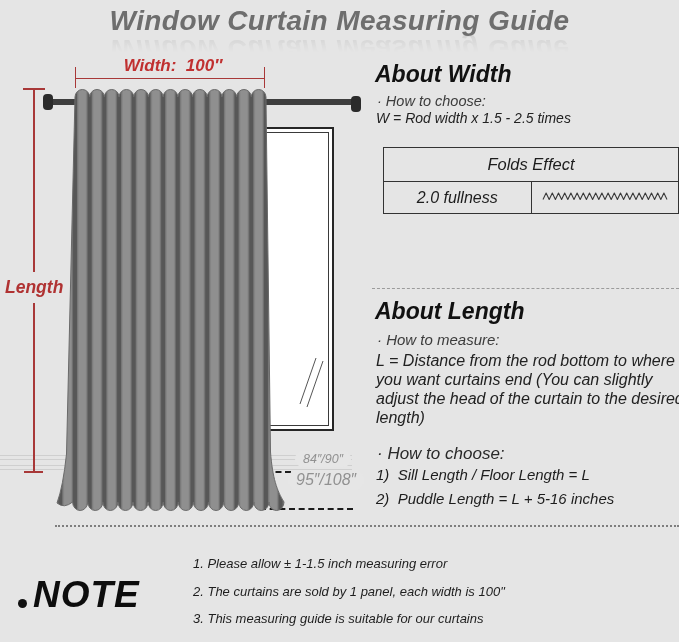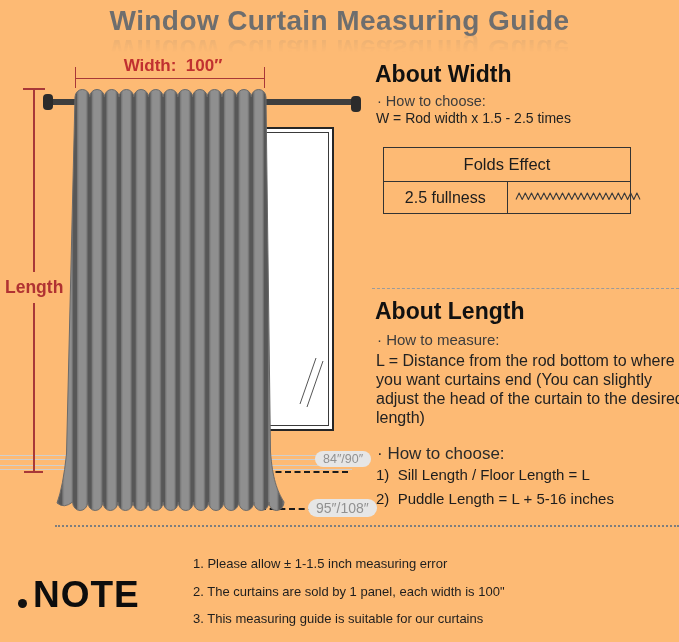--- a/index.html
+++ b/index.html
@@ -1,18 +1,18 @@
 <!DOCTYPE html>
 <html><head>
 <meta charset="utf-8">
 <style>
   * { margin:0; padding:0; box-sizing:border-box; }
   html,body { background:#fff; }
   body { font-family:"Liberation Sans", sans-serif; }
-  .page { position:relative; width:679px; height:642px; background:#fdba74; overflow:hidden; }
+  .page { position:relative; width:679px; height:642px; background:#e5e5e5; overflow:hidden;font-style:italic; }
   .abs { position:absolute; }
 
   
   .page-title { left:0; right:0; top:5px; text-align:center; font-size:28px; font-weight:600;
                 color:#6e6e6e; letter-spacing:.4px; }
   .title-reflect { left:0; right:0; top:33px; text-align:center; font-size:28px; font-weight:600;
                    color:#6e6e6e; letter-spacing:.4px; transform:scaleY(-1); opacity:.22;
                    -webkit-mask-image:linear-gradient(to top, rgba(0,0,0,.8), transparent 60%);
                    mask-image:linear-gradient(to top, rgba(0,0,0,.8), transparent 60%); }
 
@@ -30,26 +30,26 @@
   .width-tick { top:67px; width:1.5px; height:21px; }
   .width-label { left:98px; top:56px; width:150px; text-align:center; font-size:17px; font-weight:600;
                  color:#c03030; white-space:pre; }
   .length-seg { left:33px; width:1.5px; }
   .length-cap { height:1.5px; }
   .length-label { left:5px; top:277px; font-size:17.5px; font-weight:600; color:#b03232;text-align:center; }
 
   .dash-black { height:0; border-top:2.5px dashed #1c1c1c; }
   .dot-floor  { left:55px; top:525px; width:624px; height:0; border-top:2px dotted #7e7e7e; }
   .pill { background:#e6e6e6; color:#919191; border-radius:9px; padding:1px 8px; font-size:12.5px;
-          white-space:pre;margin-left:20px; }
+          white-space:pre; }
 
   
   .sec-h { font-size:23px; font-weight:600; color:#111; }
   .sub   { color:#3c3c3c; }
-  .folds-table { left:383px; top:147px; width:248px; border-collapse:collapse; table-layout:fixed;
+  .folds-table { left:383px; top:147px; width:296px; border-collapse:collapse; table-layout:fixed;
                  font-size:16px; color:#1d1d1d; }
   .folds-table th, .folds-table td { border:1px solid #333; text-align:center; vertical-align:middle; }
   .folds-table th { height:34px; font-size:16.5px; font-weight:400; }
   .folds-table td { height:32px; }
   .col-label { width:130px; }
   .divider-dashed { left:372px; top:288px; width:307px; height:0; border-top:1.5px dashed #9b9b9b; }
   .measure-text { left:376px; top:351px; width:308px; font-size:16px; line-height:19px; color:#222; }
   .option { left:376px; font-size:15px; color:#1d1d1d; white-space:pre; }
 
   
@@ -117,37 +117,37 @@
     <div class="abs red-line width-tick" style="left:263.5px"></div>
     <div class="abs width-label">Width:  100″</div>
 
     <div class="abs red-line length-cap" style="left:23px;top:88px;width:22px"></div>
     <div class="abs red-line length-seg" style="top:89.5px;height:182px"></div>
     <div class="abs length-label">Length</div>
     <div class="abs red-line length-seg" style="top:303px;height:168px"></div>
     <div class="abs red-line length-cap" style="left:24px;top:471px;width:19px"></div>
 
     <div class="abs pill" style="left:295px;top:451px">84″/90″</div>
-    <div class="abs pill" style="left:288px;top:499px;font-size:14px">95″/108″</div>
+    <div class="abs pill" style="left:288px;top:470px;font-size:16px">95″/108″</div>
 
     <div class="abs dot-floor"></div>
   </div>
 
   <div>
     <div class="abs sec-h" style="left:375px;top:61px">About Width</div>
     <div class="abs sub" style="left:377px;top:93px;font-size:14.5px">· How to choose:</div>
     <div class="abs" style="left:376px;top:110px;font-size:14px;color:#222">W = Rod width x 1.5 - 2.5 times</div>
 
     <table class="abs folds-table">
       <tbody>
           <tr>
         <th colspan="2">Folds Effect</th>
       </tr>
       <tr>
-        <td class="col-label">2.5 fullness</td>
+        <td class="col-label">2.0 fullness</td>
         <td>
           <svg width="140" height="13" viewBox="0 0 128 13">
             <polyline fill="none" stroke="#3a3a3a" stroke-width="1.1" stroke-linejoin="round" points="2,9.5 5.1,3 8.2,9.5 11.3,3 14.4,9.5 17.5,3 20.6,9.5 23.7,3 26.8,9.5 29.9,3 33,9.5 36.1,3 39.2,9.5 42.3,3 45.4,9.5 48.5,3 51.6,9.5 54.7,3 57.8,9.5 60.9,3 64,9.5 67.1,3 70.2,9.5 73.3,3 76.4,9.5 79.5,3 82.6,9.5 85.7,3 88.8,9.5 91.9,3 95,9.5 98.1,3 101.2,9.5 104.3,3 107.4,9.5 110.5,3 113.6,9.5 116.7,3 119.8,9.5 122.9,3 126,9.5"></polyline>
           </svg>
         </td>
       </tr>
     </tbody>
       </table>
   </div>
 

